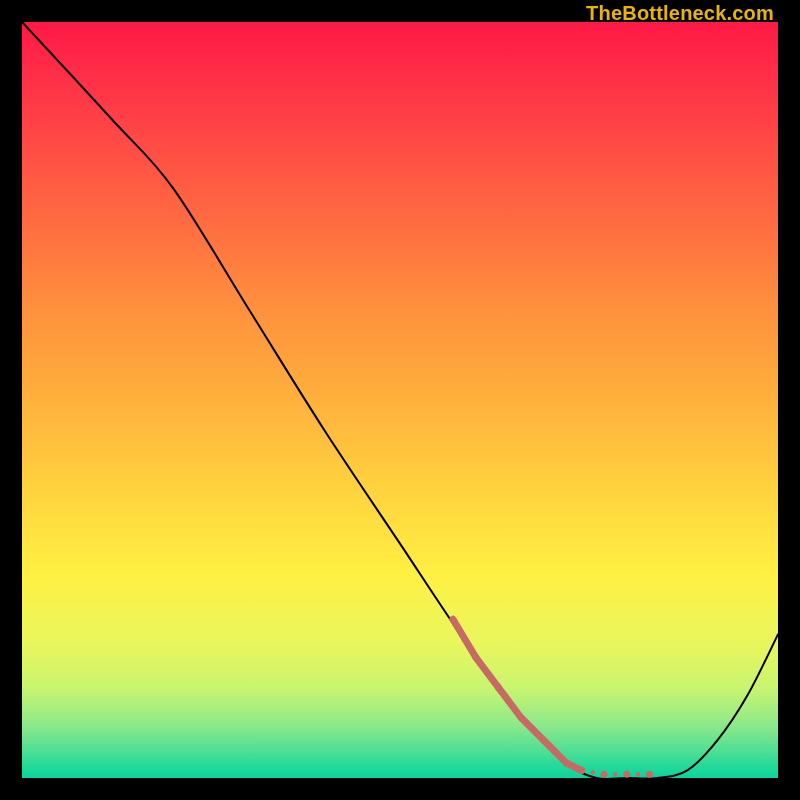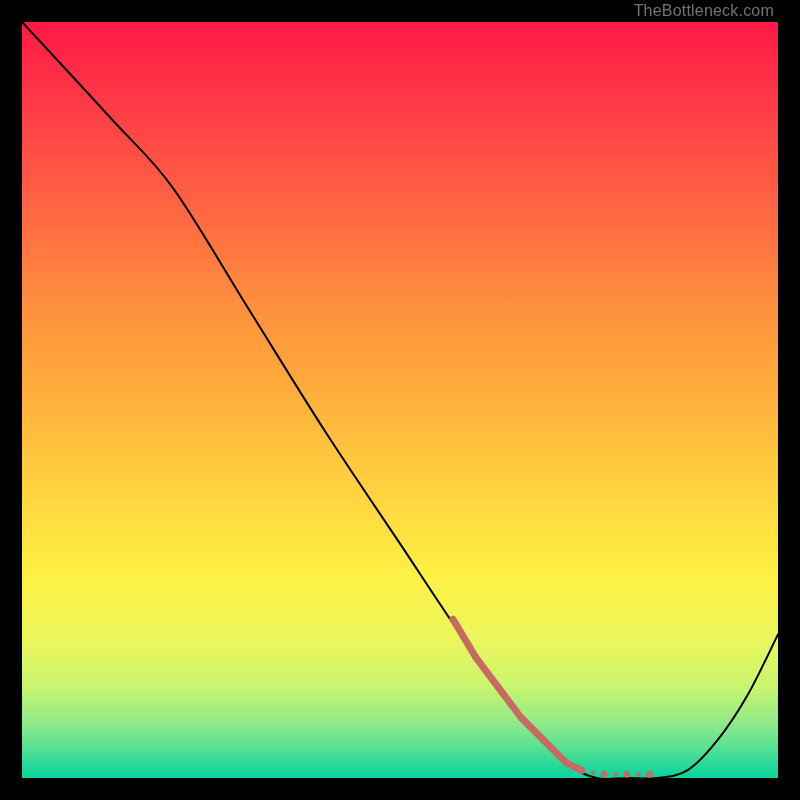--- a/index.html
+++ b/index.html
@@ -37,24 +37,24 @@
       #4ddf94 96.5%,
       #22d99a 98.5%,
       #0ad49e 100%
     );
   }
   .watermark {
     position: absolute;
     top: 2px;
     right: 26px;
     font-family: Arial, sans-serif;
-    font-size: 16px;
-    color: #737373;
+    font-size: 20px;
+    color: #eab308;
     letter-spacing: 0.2px;
-    font-weight: 400;
+    font-weight: 700;
   }
   svg.curve {
     position: absolute;
     left: 0;
     top: 0;
     width: 756px;
     height: 756px;
     overflow: visible;
   }
   .line {

